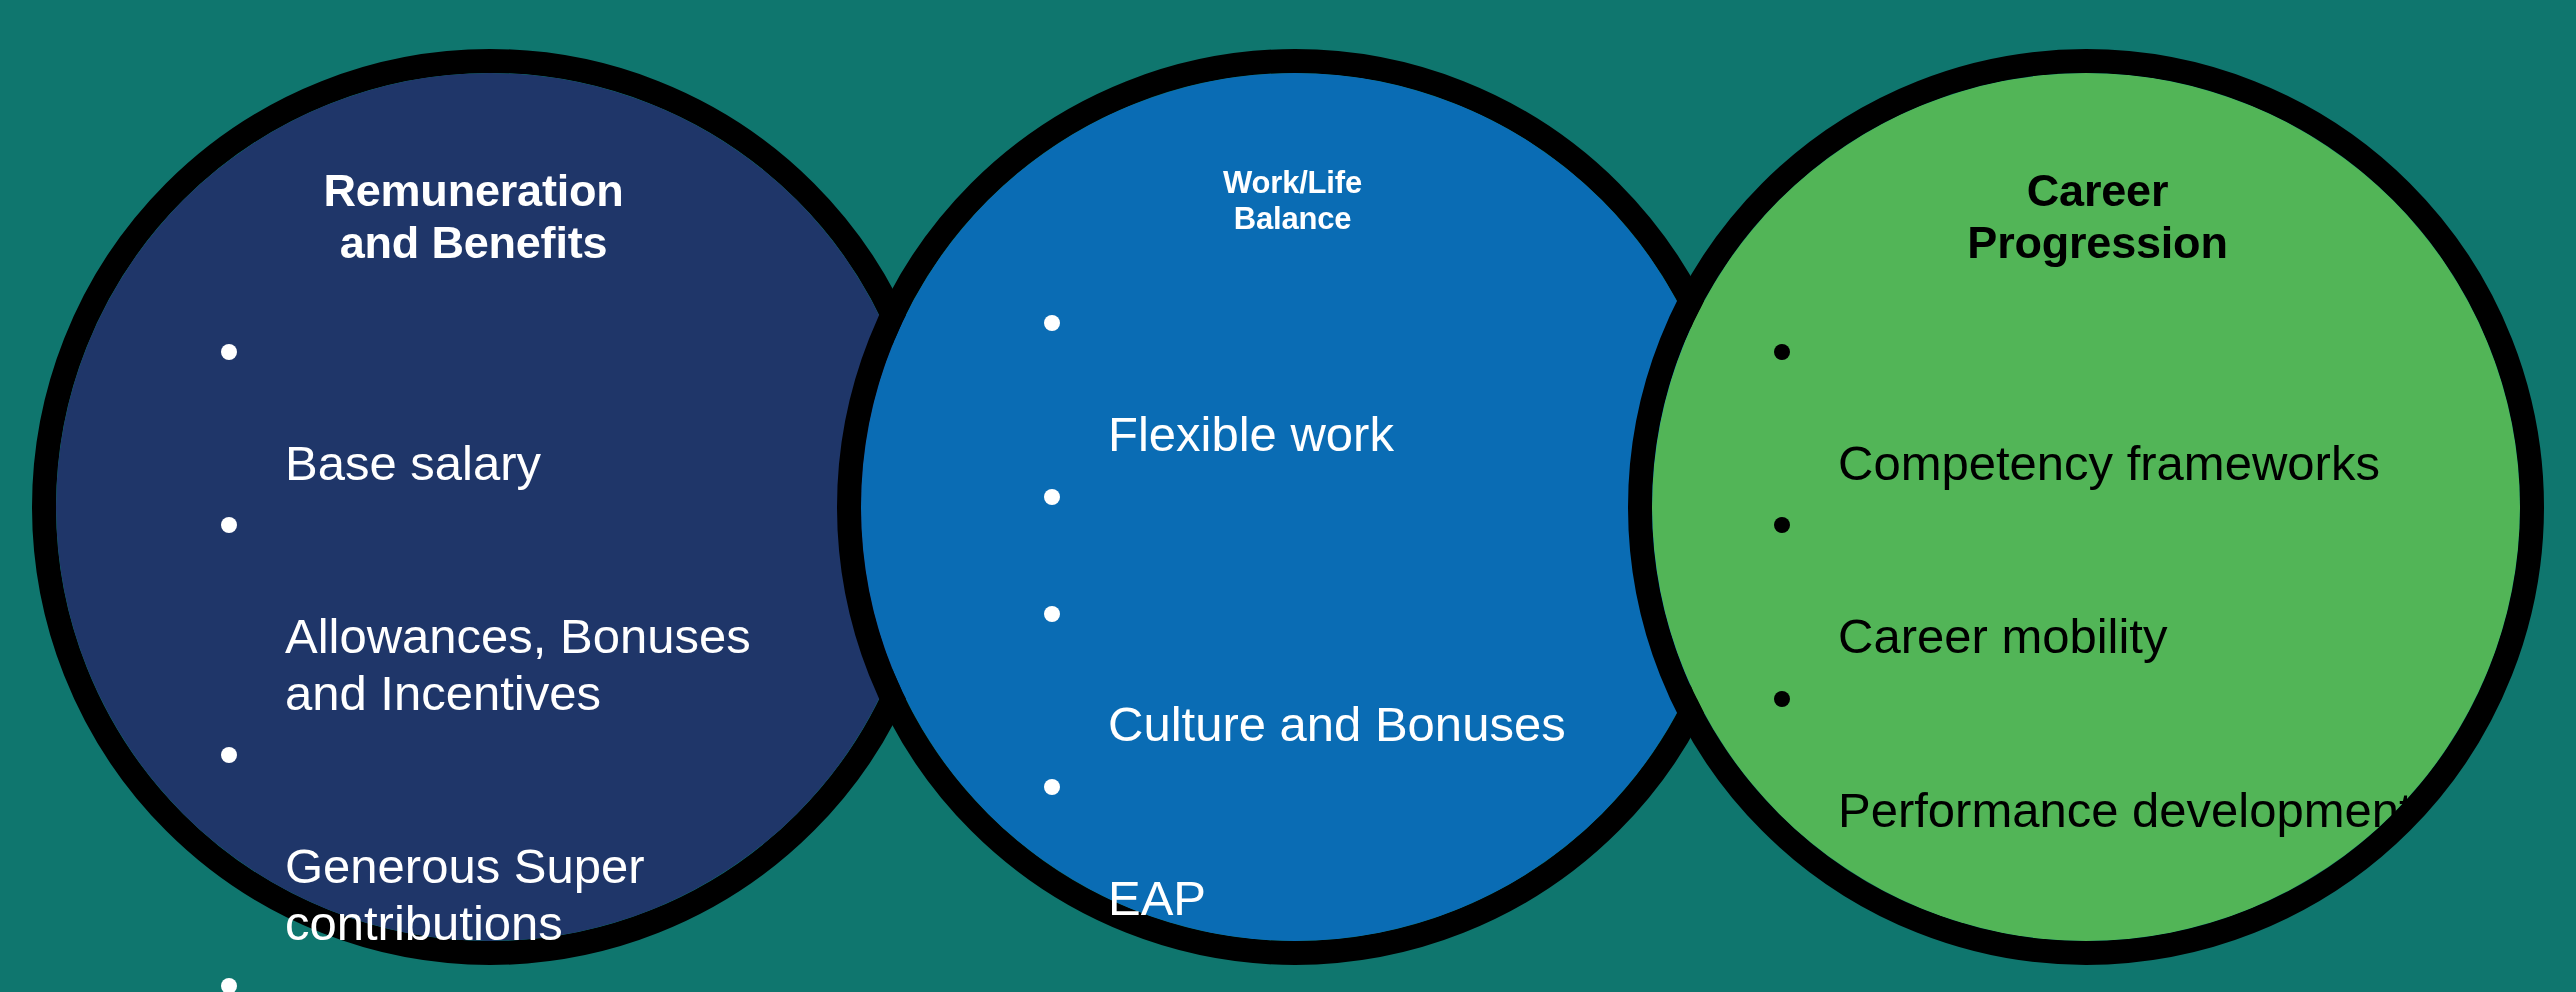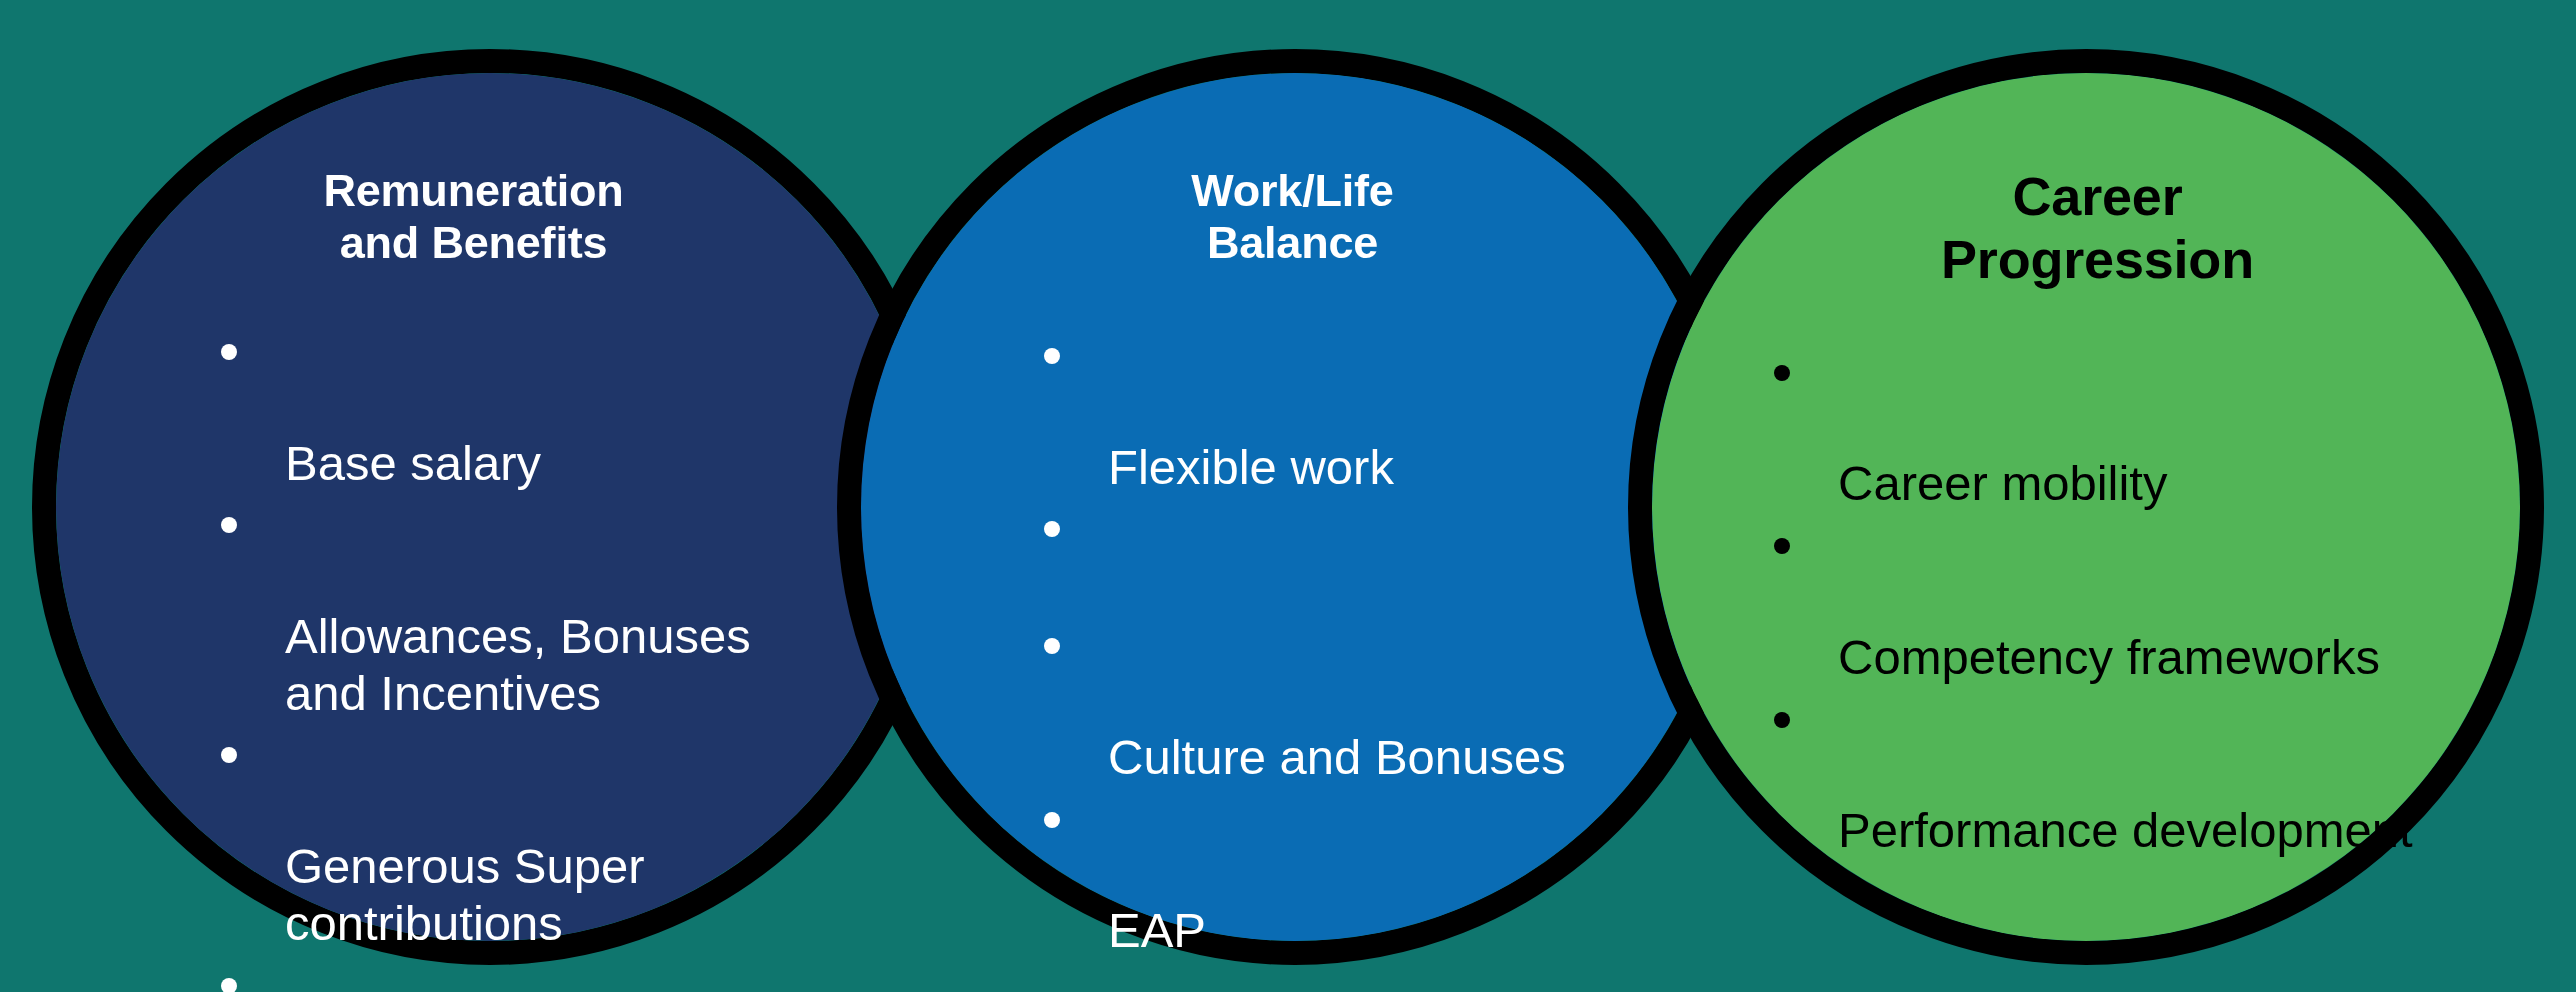--- a/index.html
+++ b/index.html
@@ -144,36 +144,36 @@
   }
   #content-remuneration .bullet-item { margin-bottom: 3.7px; }
 
   
   #content-worklife {
     left: 871px;
     top: 165px;
     width: 843px;
     color: #ffffff;
   }
-  #content-worklife .card-title { font-size: 45px; }
+  #content-worklife .card-title { font-size: 31px; }
   #content-worklife .bullet-list {
     font-size: 49px;
     margin-top: 56px;
     padding-left: 173px;
   }
   #content-worklife .bullet-item { margin-bottom: 3.7px; }
 
   
   #content-career {
     left: 1676px;
     top: 165px;
     width: 843px;
     color: #000000;
   }
-  #content-career .card-title { font-size: 54px; }
+  #content-career .card-title { font-size: 45px; }
   #content-career .bullet-list {
     font-size: 49px;
     margin-top: 52px;
     padding-left: 98px;
   }
   #content-career .bullet-item { margin-bottom: 3.7px; }
 </style>
 </head>
 <body>
 
@@ -243,28 +243,28 @@
 
     </ul>
   </div>
 
   <div class="content" id="content-career">
     <div class="card-title">Career
 Progression</div>
     <ul class="bullet-list">
       <li class="bullet-item">
         <span class="bullet-dot"></span>
+        <span>Competency frameworks</span>
+      </li>
+      <li class="bullet-item">
+        <span class="bullet-dot"></span>
         <span>Career mobility</span>
       </li>
       <li class="bullet-item">
         <span class="bullet-dot"></span>
-        <span>Competency frameworks</span>
-      </li>
-      <li class="bullet-item">
-        <span class="bullet-dot"></span>
         <span>Performance development</span>
       </li>
 
     </ul>
   </div>
 
 </div>
 
 
 </body></html>

